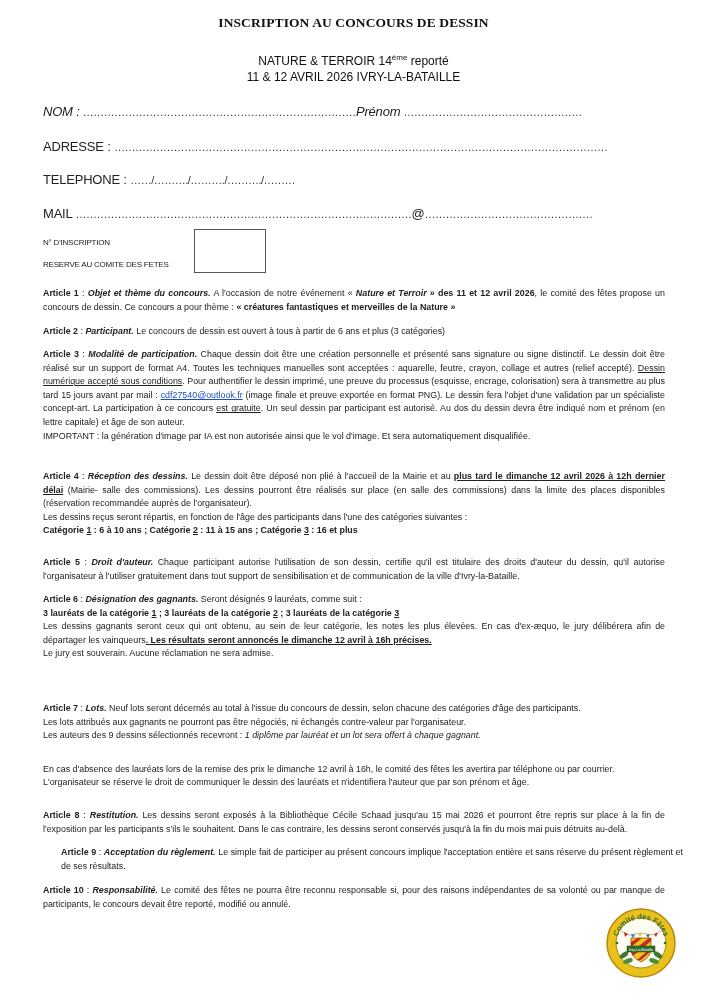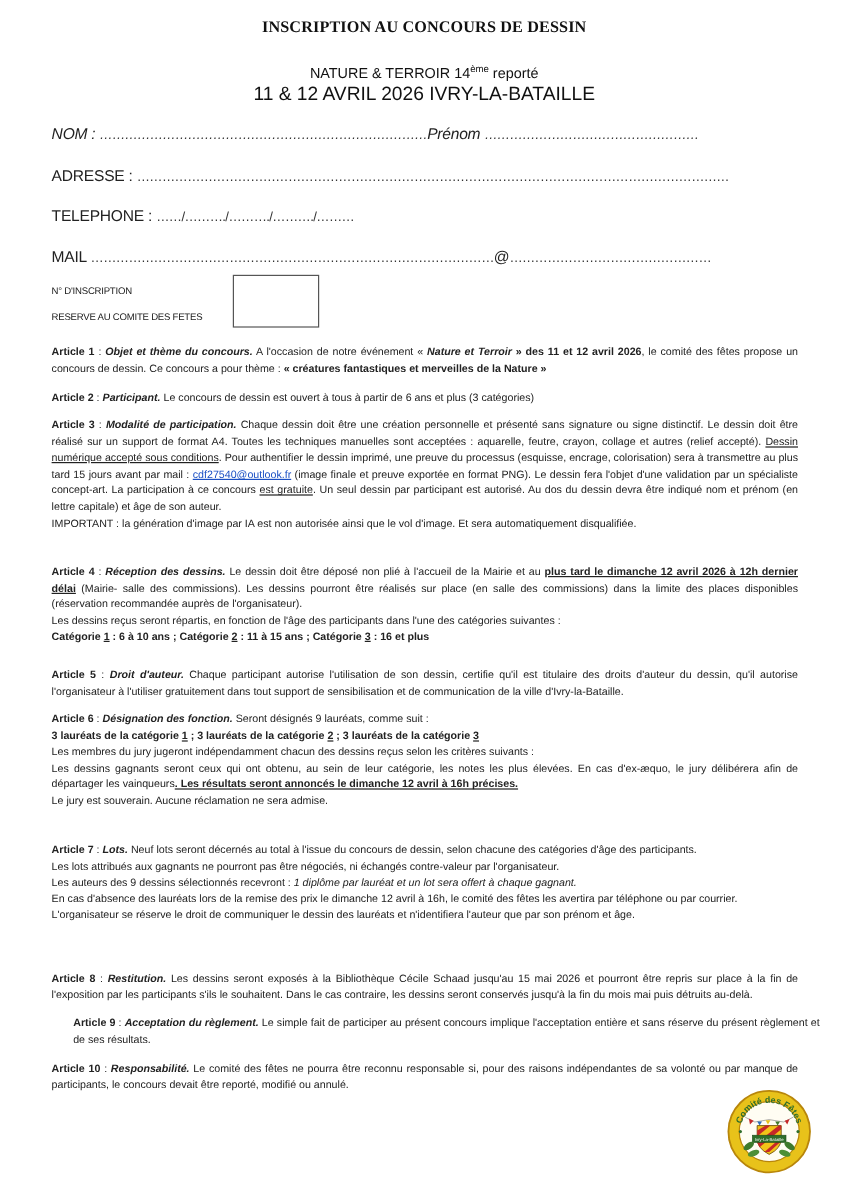--- a/index.html
+++ b/index.html
@@ -6,21 +6,21 @@
   body { width: 707px; height: 1000px; position: relative; overflow: hidden;
          font-family: "Liberation Sans", "DejaVu Sans", sans-serif; color: #1a1a1a; }
   .page { position: absolute; left: 0; top: 0; width: 707px; height: 800px; }
 
   .hdr { position: absolute; left: 0; width: 707px; text-align: center; color: #111; }
   .hdr-title { top: 15px; font-family: "Liberation Serif", serif; font-weight: bold; font-size: 13.5px; letter-spacing: 0.1px; }
   .hdr-theme { top: 32px; font-family: "Liberation Serif", serif; font-size: 16px; }
   .hdr-theme b { font-weight: bold; }
   .hdr-edition { top: 53px; font-size: 12px; font-family: "Liberation Sans Narrow", "Liberation Sans", sans-serif; }
   .hdr-edition sup { font-size: 8px; vertical-align: 5px; }
-  .hdr-dates { top: 70px; font-size: 16px; }
+  .hdr-dates { top: 70px; font-size: 12px; }
 
   .field { position: absolute; left: 43px; font-size: 13px; color: #222; white-space: nowrap; letter-spacing: -0.2px; }
   .dots { letter-spacing: -0.5px; color: #333; font-size: 11px; }
 
   .small-label { position: absolute; left: 43px; font-size: 8px; color: #222; letter-spacing: -0.2px; }
   .inscr-box { position: absolute; left: 194px; top: 229px; width: 70px; height: 42px; border: 1px solid #555; background: #fff; }
 
   .article { position: absolute; left: 43px; width: 622px; font-size: 8.9px; line-height: 13.6px; color: #222; text-align: justify; }
   .article p { margin: 0; }
   .a-lbl { font-weight: bold; }
@@ -75,32 +75,31 @@
     <p><span class="a-lbl">Article 4</span> : <span class="a-ttl">Réception des dessins.</span><span> Le dessin doit être déposé non plié à l'accueil de la Mairie et au </span><span class="b u">plus tard le dimanche 12 avril 2026 à 12h dernier délai</span><span> (Mairie- salle des commissions). Les dessins pourront être réalisés sur place (en salle des commissions) dans la limite des places disponibles (réservation recommandée auprès de l'organisateur).</span></p>
     <p>Les dessins reçus seront répartis, en fonction de l'âge des participants dans l'une des catégories suivantes :</p>
     <p class="b"><span>Catégorie </span><span class="u">1</span><span> : 6 à 10 ans ; </span><span>Catégorie </span><span class="u">2</span><span> : 11 à 15 ans ; </span><span>Catégorie </span><span class="u">3</span><span> : 16 et plus</span></p>
   </div>
 
   <div class="article" style="top:556px;">
     <p><span class="a-lbl">Article 5</span> : <span class="a-ttl">Droit d'auteur.</span><span> Chaque participant autorise l'utilisation de son dessin, certifie qu'il est titulaire des droits d'auteur du dessin, qu'il autorise l'organisateur à l'utiliser gratuitement dans tout support de sensibilisation et de communication de la ville d'Ivry-la-Bataille.</span></p>
   </div>
 
   <div class="article" style="top:593px;">
-    <p><span class="a-lbl">Article 6</span> : <span class="a-ttl">Désignation des fonction.</span><span> Seront désignés 9 lauréats, comme suit :</span></p>
+    <p><span class="a-lbl">Article 6</span> : <span class="a-ttl">Désignation des gagnants.</span><span> Seront désignés 9 lauréats, comme suit :</span></p>
     <p class="b"><span>3 lauréats de la catégorie </span><span class="u">1</span><span> ; </span><span>3 lauréats de la catégorie </span><span class="u">2</span><span> ; </span><span>3 lauréats de la catégorie </span><span class="u">3</span></p>
-    <p>Les membres du jury jugeront indépendamment chacun des dessins reçus selon les critères suivants :</p>
     <p><span>Les dessins gagnants seront ceux qui ont obtenu, au sein de leur catégorie, les notes les plus élevées. En cas d'ex-æquo, le jury délibérera afin de départager les vainqueurs</span><span class="b u">. Les résultats seront annoncés le dimanche 12 avril à 16h précises.</span></p>
     <p>Le jury est souverain. Aucune réclamation ne sera admise.</p>
   </div>
 
   <div class="article" style="top:702px;">
     <p><span class="a-lbl">Article 7</span> : <span class="a-ttl">Lots.</span><span> Neuf lots seront décernés au total à l'issue du concours de dessin, selon chacune des catégories d'âge des participants.</span></p>
     <p>Les lots attribués aux gagnants ne pourront pas être négociés, ni échangés contre-valeur par l'organisateur.</p>
     <p><span>Les auteurs des 9 dessins sélectionnés recevront :  </span><span class="i">1 diplôme par lauréat et un lot sera offert à chaque gagnant.</span></p>
-    <p style="margin-top:0;">En cas d'absence des lauréats lors de la remise des prix le dimanche 12 avril à 16h, le comité des fêtes les avertira par téléphone ou par courrier.</p>
+    <p style="margin-top:20px;">En cas d'absence des lauréats lors de la remise des prix le dimanche 12 avril à 16h, le comité des fêtes les avertira par téléphone ou par courrier.</p>
     <p>L'organisateur se réserve le droit de communiquer le dessin des lauréats et n'identifiera l'auteur que par son prénom et âge.</p>
   </div>
 
   <div class="article" style="top:809px;">
     <p><span class="a-lbl">Article 8</span> : <span class="a-ttl">Restitution.</span><span> Les dessins seront exposés à la Bibliothèque Cécile Schaad jusqu'au 15 mai 2026 et pourront être repris sur place à la fin de l'exposition par les participants s'ils le souhaitent. Dans le cas contraire, les dessins seront conservés jusqu'à la fin du mois mai puis détruits au-delà.</span></p>
   </div>
 
   <div class="article" style="top:846px;margin-left:18px;">
     <p><span class="a-lbl">Article 9</span> : <span class="a-ttl">Acceptation du règlement.</span><span> Le simple fait de participer au présent concours implique l'acceptation entière et sans réserve du présent règlement et de ses résultats.</span></p>
   </div>

